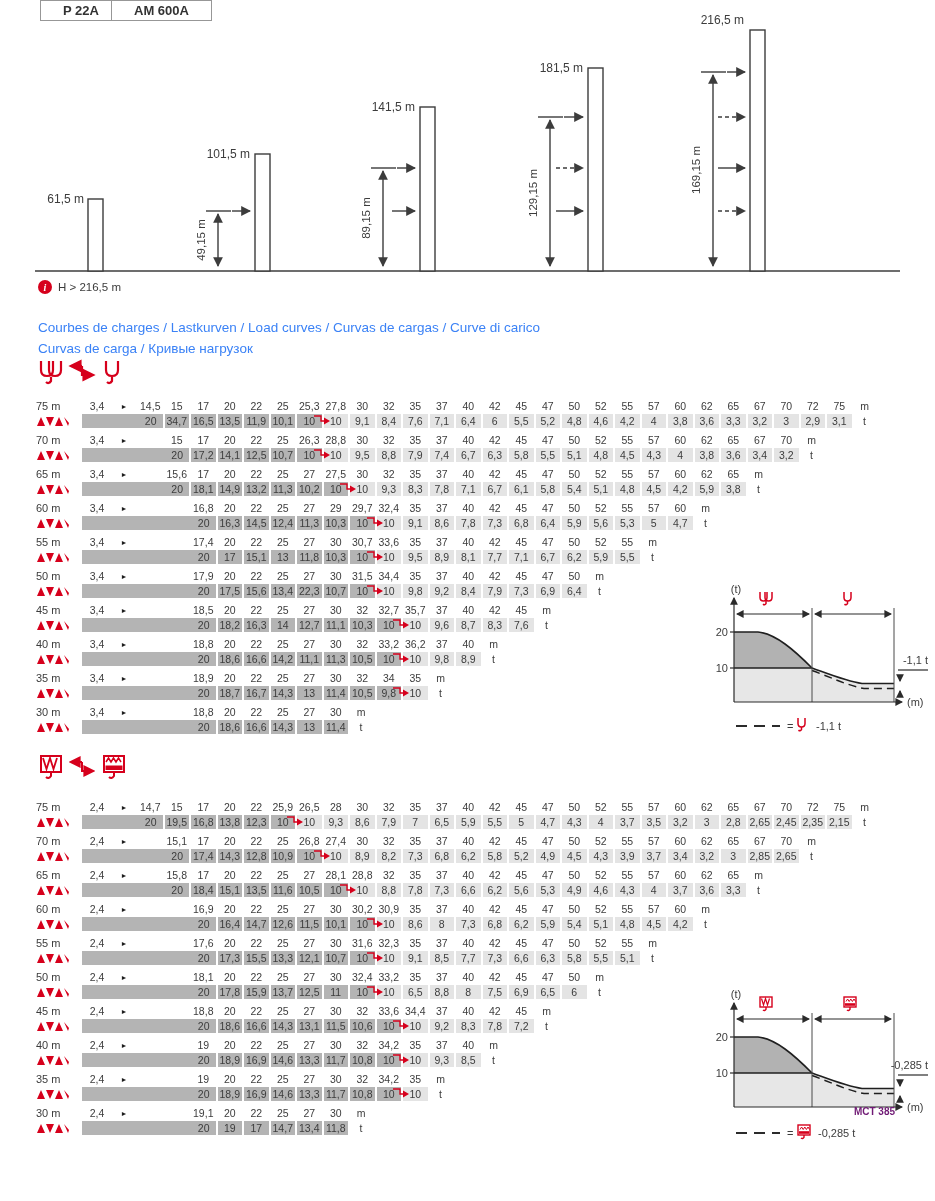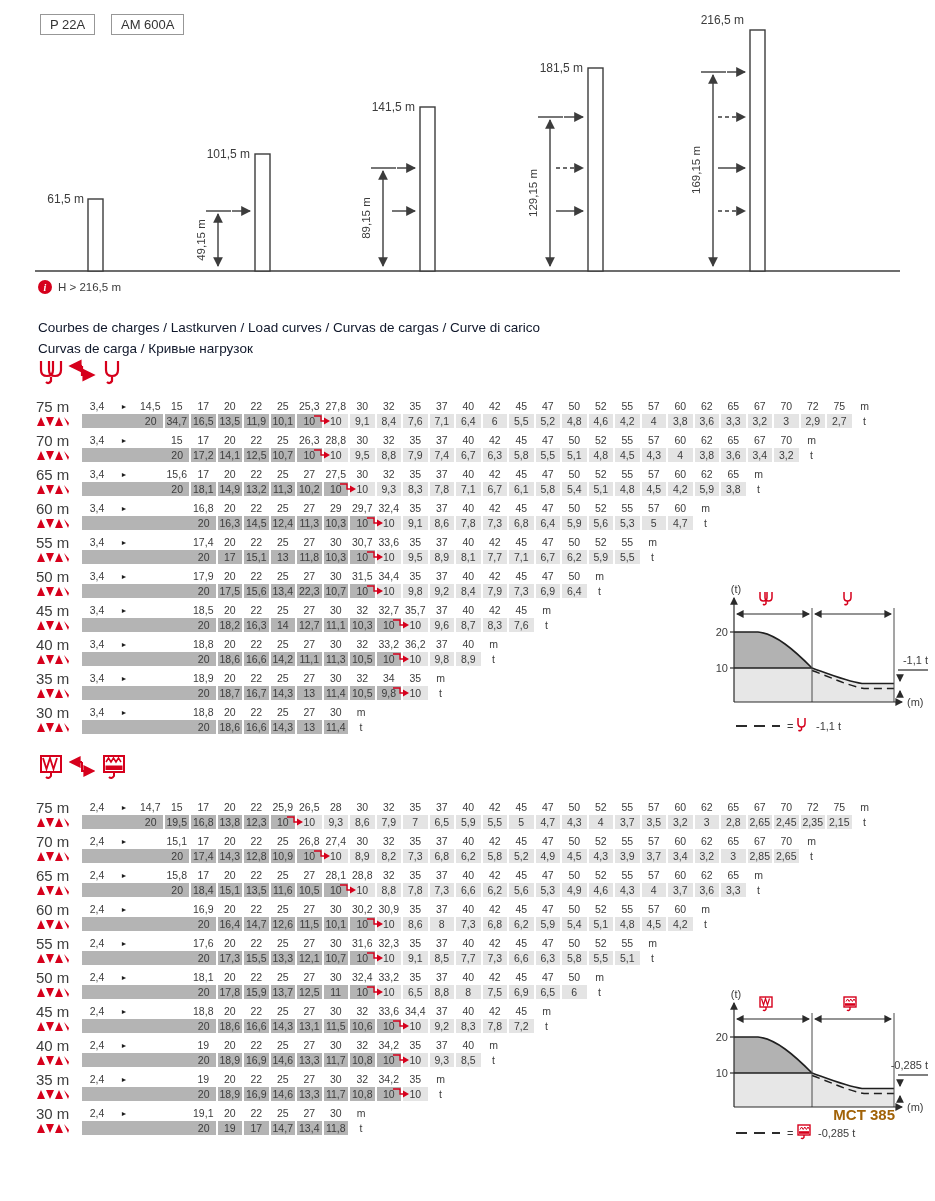--- a/index.html
+++ b/index.html
@@ -1,52 +1,52 @@
 <!DOCTYPE html>
 <html><head>
 <meta charset="utf-8">
 <style>
   html,body{margin:0;padding:0;background:#fff;}
   .page{position:relative;width:935px;height:1201px;background:#fff;overflow:hidden;
         font-family:"Liberation Sans",sans-serif;color:#3c3c3c;}
-  .badge{position:absolute;top:14px;border:1.5px solid #979797;background:#fff;
-         padding:2px 9px;font-weight:normal;font-size:13px;color:#333;}
+  .badge{position:absolute;top:0;border:1.5px solid #979797;background:#fff;
+         padding:2px 22px;font-weight:bold;font-size:13px;color:#333;}
   .badge.b0{left:40px;} .badge.b1{left:111px;}
   .diagram{position:absolute;left:0;top:0;}
   .diagram text{font-size:12px;fill:#3c3c3c;}
   .diagram .dim{font-size:11.5px;}
   .note{position:absolute;left:38px;top:280px;display:flex;align-items:center;gap:6px;font-size:11.5px;}
   .info-ic{width:14px;height:14px;border-radius:50%;background:#d6001c;color:#fff;
            display:flex;align-items:center;justify-content:center;font-weight:bold;font-size:10px;
            font-family:"Liberation Serif",serif;font-style:italic;}
-  .title{position:absolute;left:38px;top:318px;font-size:13.5px;line-height:1.55;color:#0f172a;}
+  .title{position:absolute;left:38px;top:318px;font-size:13.5px;line-height:1.55;color:#3b82f6;}
   .tbl-icon{position:absolute;left:38px;}
   .tbl-icon.a{top:358px;} .tbl-icon.b{top:754px;}
   .ltable{position:absolute;left:36px;width:880px;}
   .ltable.t0{top:399px;} .ltable.t1{top:800px;}
   .row{display:flex;align-items:center;height:14px;font-size:10.5px;white-space:nowrap;}
   .radius-row{margin-bottom:1px;}
   .load-row{margin-bottom:5px;}
-  .jib-label{width:46px;font-size:15px;}
+  .jib-label{width:46px;font-size:11px;}
   .minr{width:30px;text-align:center;}
   .tri{width:24px;text-align:center;font-size:7px;color:#1e1e1e;}
   .cell{width:24.5px;margin-left:2px;text-align:center;}
   .cell.lv{height:14px;line-height:14px;}
   .cell.dark{background:#b4b4b4;}
   .cell.light{background:#e4e4e4;}
   .cell.step{position:relative;overflow:visible;}
   .step-ic{position:absolute;left:-12px;top:-1px;width:20px;height:14px;z-index:2;}
   .lead-bar{height:14px;background:#b4b4b4;display:flex;align-items:center;justify-content:flex-end;
             padding-right:6px;box-sizing:border-box;}
   .row-icon{width:46px;display:flex;align-items:center;}
   .unit{width:18px;margin-left:4px;text-align:center;}
   .chart{position:absolute;}
   .chart.c0{left:692px;top:580px;} .chart.c1{left:692px;top:985px;}
   .chart text{font-size:11px;fill:#3c3c3c;}
-  .footer{position:absolute;right:40px;top:1106px;font-weight:bold;font-size:15px;color:#a16207;}
+  .footer{position:absolute;right:40px;top:1106px;font-weight:bold;font-size:10px;color:#701a75;}
 </style>
 </head>
 <body>
 
 <div class="page">
 
   <div class="badge b0">P 22A</div>
   <div class="badge b1">AM 600A</div>
 
   <svg class="diagram" width="935" height="292" viewBox="0 0 935 292">
@@ -188,21 +188,21 @@
         <span class="cell lv light">4,8</span>
         <span class="cell lv light">4,6</span>
         <span class="cell lv light">4,2</span>
         <span class="cell lv light">4</span>
         <span class="cell lv light">3,8</span>
         <span class="cell lv light">3,6</span>
         <span class="cell lv light">3,3</span>
         <span class="cell lv light">3,2</span>
         <span class="cell lv light">3</span>
         <span class="cell lv light">2,9</span>
-        <span class="cell lv light">2,7</span>
+        <span class="cell lv light">3,1</span>
         <span class="unit">t</span>
       </div>
       <div class="row radius-row">
         <span class="jib-label">70 m</span>
         <span class="minr">3,4</span>
         <span class="tri">►</span>
         <span class="cell"></span>
         <span class="cell rv">15</span>
         <span class="cell rv">17</span>
         <span class="cell rv">20</span>

